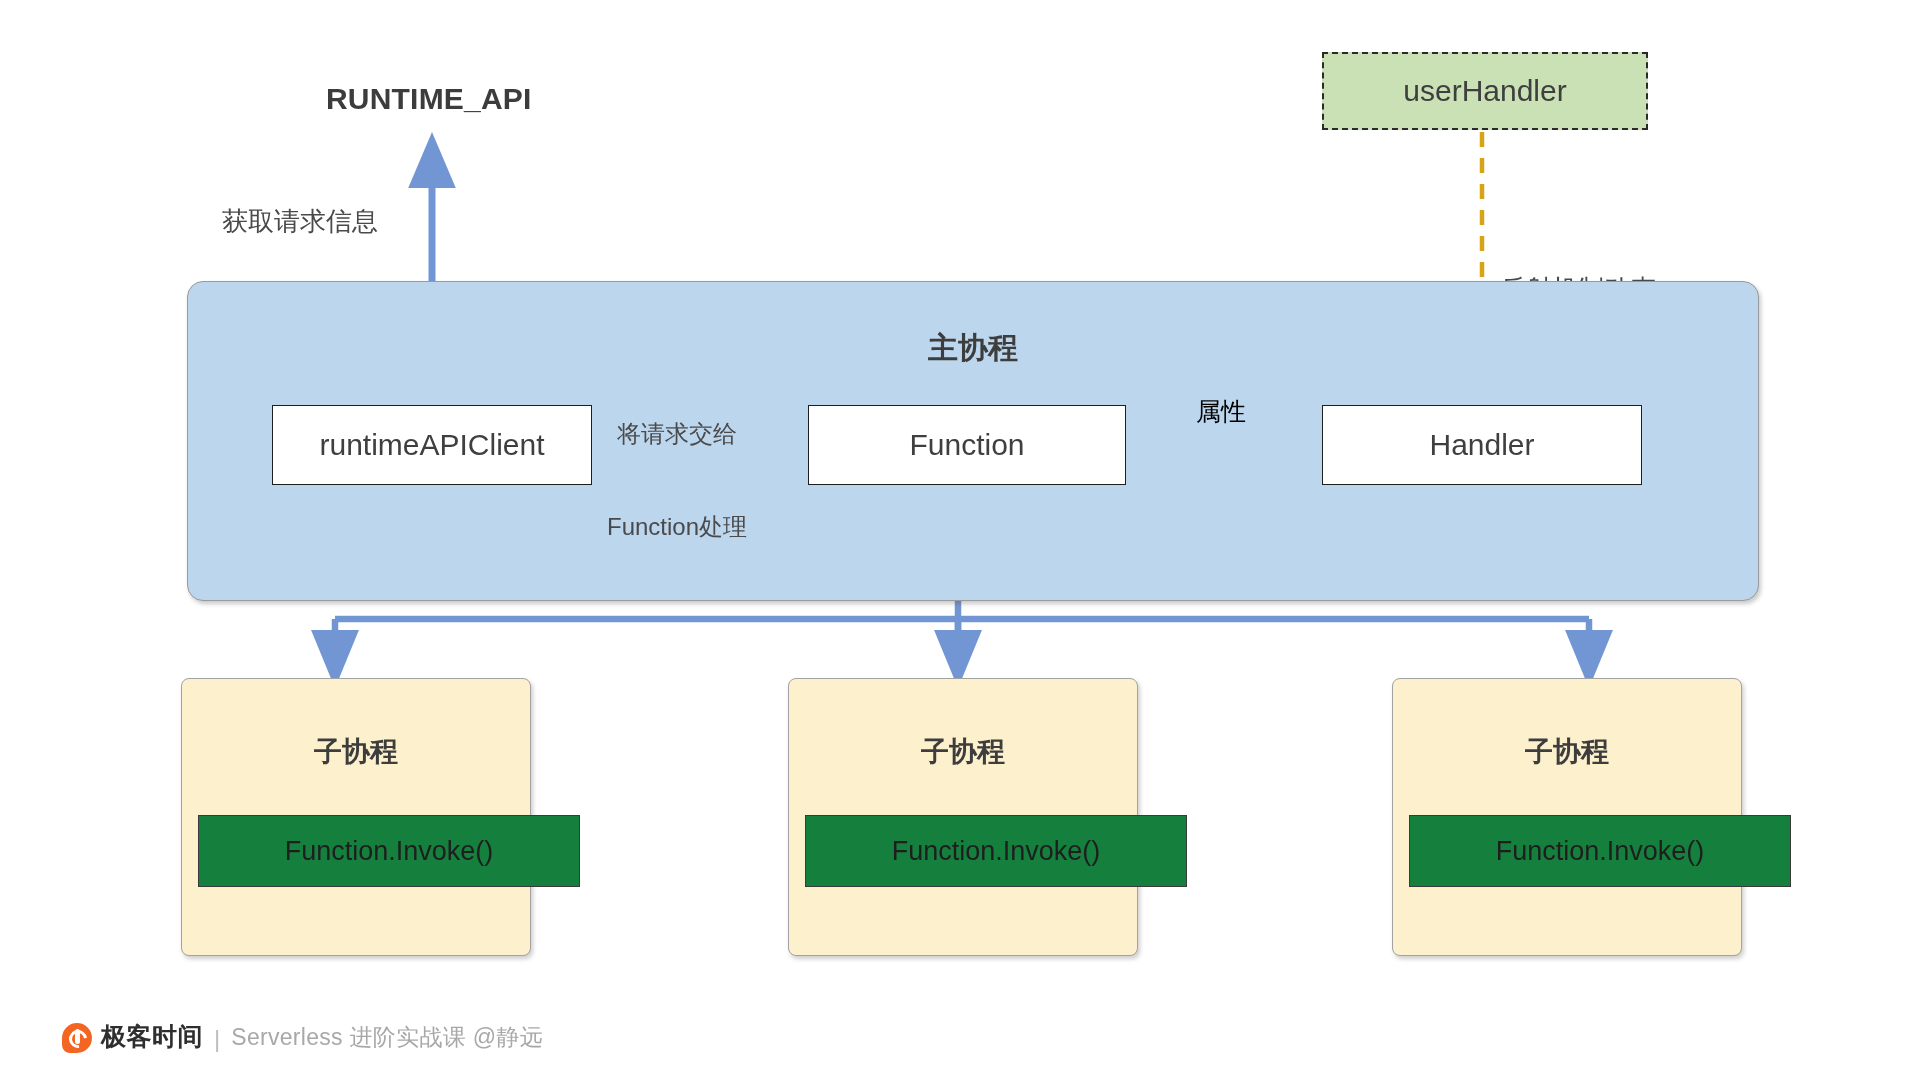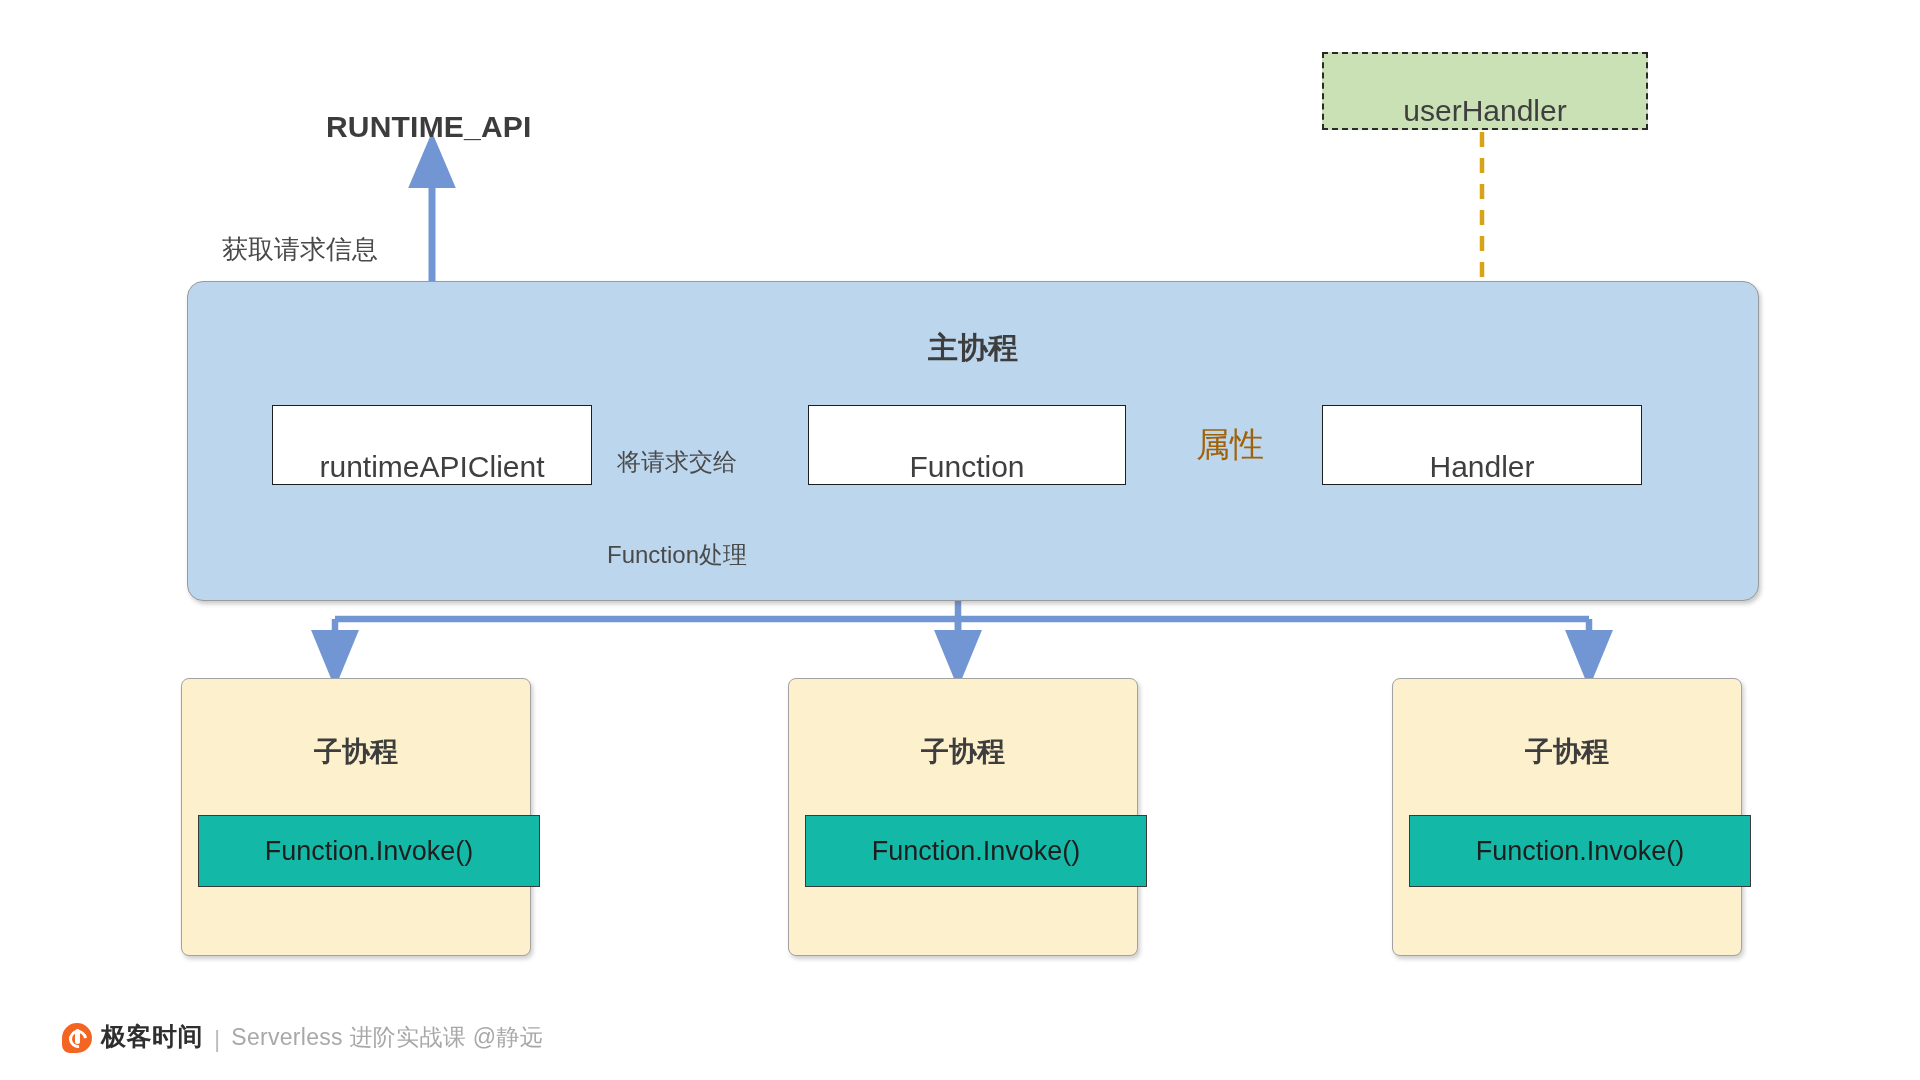--- a/index.html
+++ b/index.html
@@ -30,21 +30,20 @@
     height: 1080px;
     pointer-events: none;
   }
 
   
   .lbl {
     position: absolute;
     white-space: pre;
     line-height: 1.28;
     color: #434343;
-    margin-top: 28px;
   }
 
   .title-runtime-api {
     left: 326px;
     top: 80px;
     font-size: 30px;
     font-weight: bold;
     letter-spacing: 0.2px;
     color: #3c3c3c;
   }
@@ -61,39 +60,39 @@
     top: 358px;
     font-size: 24px;
     text-align: center;
     color: #4a4a4a;
   }
   .lbl-hand-request span { display: block; }
 
   .lbl-attribute {
     left: 1196px;
     top: 395px;
-    font-size: 34px;
-    color: #a16207;
+    font-size: 25px;
+    color: #000000;
   }
 
   .lbl-reflect {
     left: 1500px;
     top: 196px;
     font-size: 26px;
     color: #4a4a4a;
     line-height: 1.45;
   }
   .lbl-reflect span { display: block; }
 
   
   .box {
     position: absolute;
     box-sizing: border-box;
     display: flex;
-    align-items: flex-end;
+    align-items: center;
     justify-content: center;
   }
 
   
   .user-handler {
     left: 1322px;
     top: 52px;
     width: 326px;
     height: 78px;
     background: #c9e1b4;
@@ -176,24 +175,24 @@
     text-align: center;
     font-size: 28px;
     font-weight: bold;
     color: #3d3d3d;
   }
 
   .invoke-box {
     position: absolute;
     left: 16px;
     top: 136px;
-    width: 342px;
+    width: 382px;
     height: 72px;
     box-sizing: border-box;
-    background: #14b8a6;
+    background: #15803d;
     border: 1.5px solid #3a3a3a;
     display: flex;
     align-items: center;
     justify-content: center;
     font-size: 27px;
     color: #1e1e1e;
   }
 
   
   .footer {

